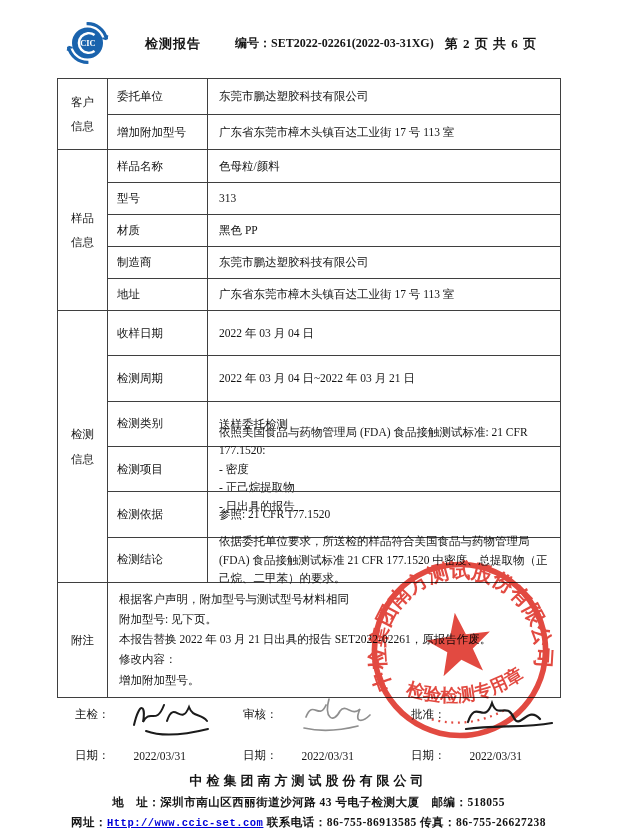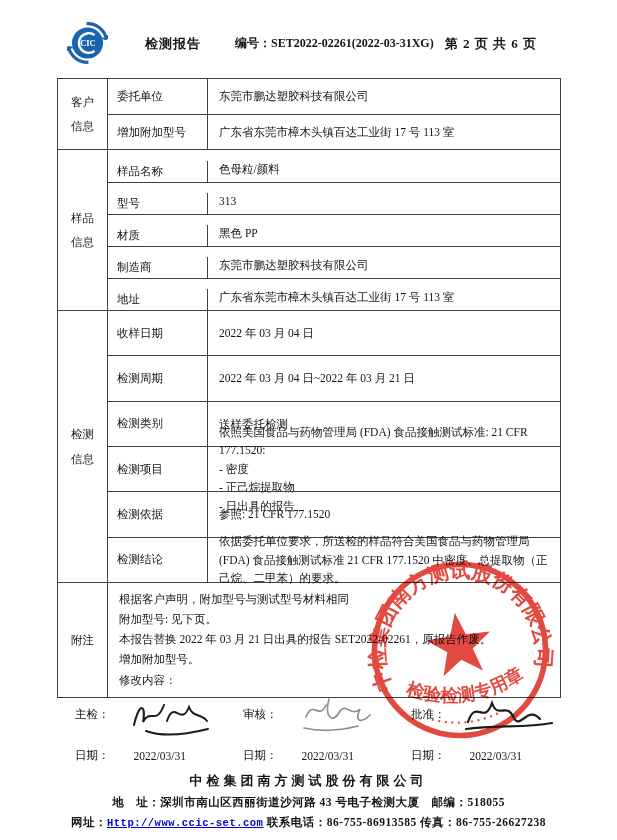--- a/index.html
+++ b/index.html
@@ -37,21 +37,21 @@
   .trow:first-child { border-top:none; }
   .lcell {
     width:100px; min-width:100px; border-right:1.2px solid #3f3f3f;
     display:flex; align-items:center; padding:3px 4px 3px 9px;
   }
   .vcell {
     flex:1; padding:3px 10px 3px 11px; line-height:1.62;
     display:flex; flex-direction:column; justify-content:center;
   }
   .sec:nth-child(1) .trow { min-height:35px; }
-  .sec:nth-child(2) .trow { min-height:32px;align-items:flex-end; }
+  .sec:nth-child(2) .trow { min-height:32px; }
   .sec:nth-child(3) .trow { min-height:27px; }
   .note-cell { flex:1; padding:6px 10px 7px 11px; line-height:1.75; }
 
   
   .sig-area { position:absolute; left:57px; top:692px; width:504px; font-size:11.5px; z-index:3; }
   .sig-row { display:flex; align-items:center; height:44px; padding-left:18px; }
   .date-row { display:flex; margin-top:12px; padding-left:18px; }
   .sig-col { display:flex; align-items:center; }
   .sig-col.c1 { width:168px; } .sig-col.c2 { width:168px; } .sig-col.c3 { width:150px; }
   .sig-svg { margin-left:14px; }
@@ -174,22 +174,22 @@
     <div class="sec">
       <div class="gcell">
         <span>附注</span>
       </div>
       <div class="rows">
         <div class="trow">
           <div class="note-cell">
             <div>根据客户声明，附加型号与测试型号材料相同</div>
             <div>附加型号: 见下页。</div>
             <div>本报告替换 2022 年 03 月 21 日出具的报告 SET2022-02261，原报告作废。</div>
+            <div>修改内容：</div>
             <div>增加附加型号。</div>
-            <div>修改内容：</div>
           </div>
         </div>
       </div>
     </div>
   </div>
 
 <div class="sig-area">
   <div class="sig-row">
       <div class="sig-col c1">
         <div>主检：</div>

